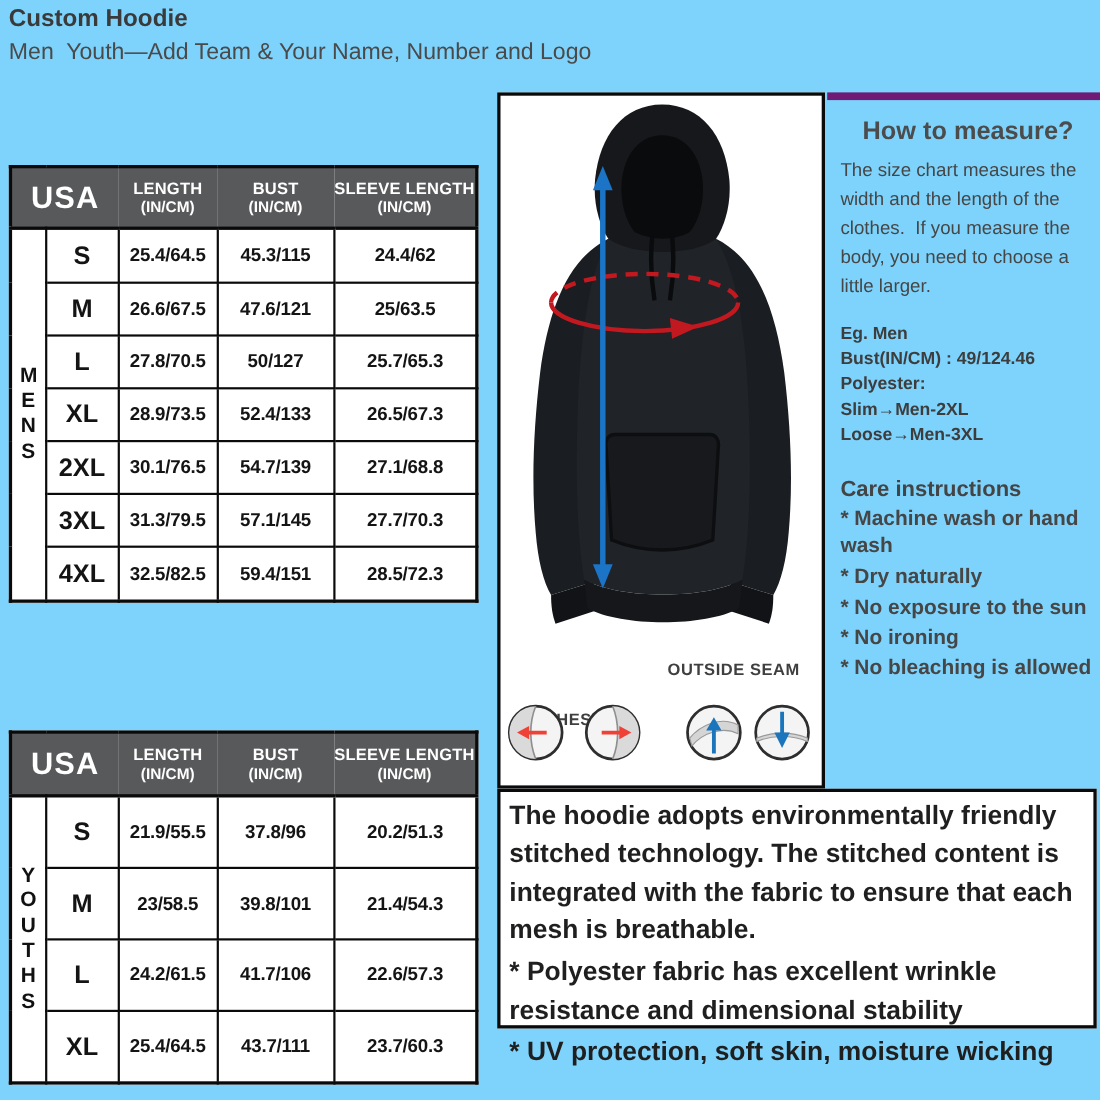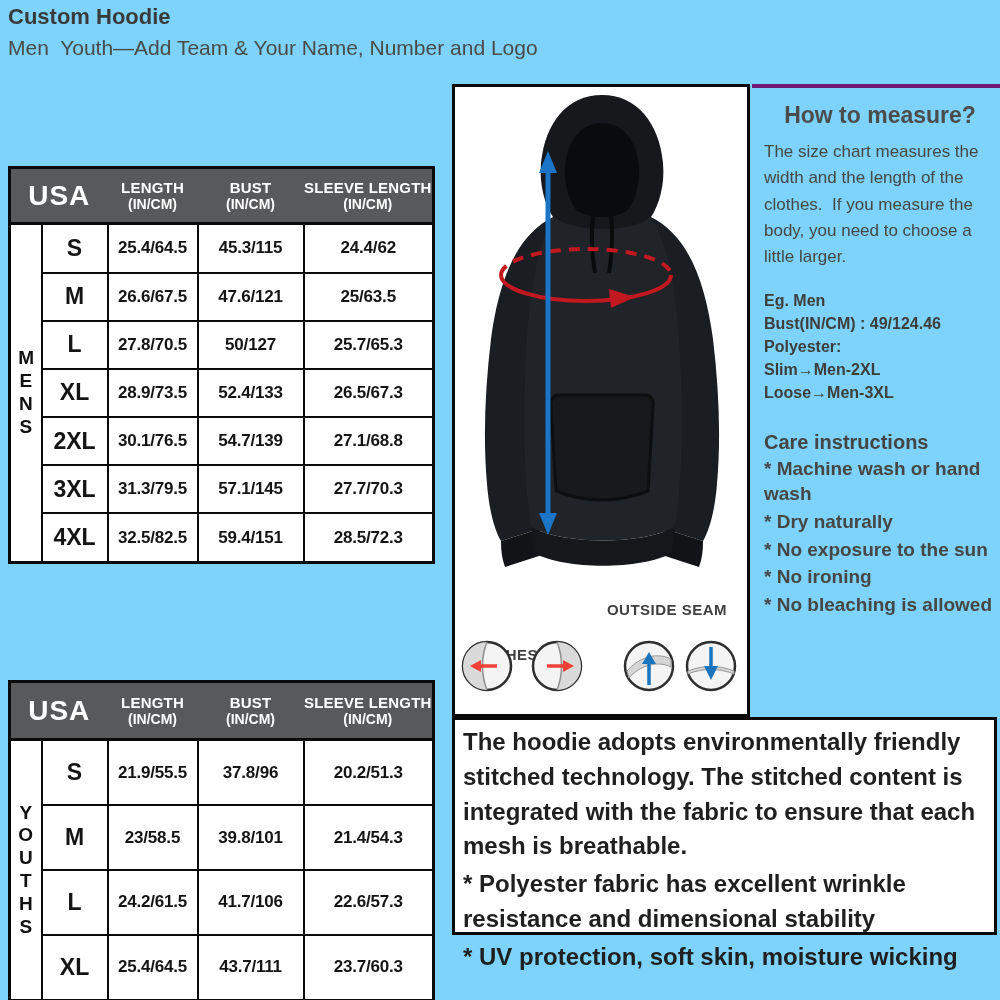--- a/index.html
+++ b/index.html
@@ -6,21 +6,21 @@
   .page{position:relative;width:1000px;height:1000px;background:#7dd3fc;overflow:hidden;
         font-family:"Liberation Sans",sans-serif;color:#222;}
   .prewrap{white-space:pre-wrap;}
 
   
   .title{position:absolute;left:8px;top:4px;font-size:22px;font-weight:bold;color:#3a3a3a;}
   .subtitle{position:absolute;left:8px;top:36px;font-size:21px;font-weight:500;color:#4a4a4a;}
 
   
   table.size-table{position:absolute;border-collapse:collapse;table-layout:fixed;
-                   background:#fff;border:3px solid #0a0a0a;margin-top:16px;}
+                   background:#fff;border:3px solid #0a0a0a;}
   table.size-table td{border:2px solid #0a0a0a;text-align:center;vertical-align:middle;
                       font-weight:bold;color:#141414;padding:0;}
   table.size-table thead th{background:#58595b;color:#fff;border:0;border-bottom:3px solid #0a0a0a;
                             font-weight:bold;text-align:center;vertical-align:middle;padding:0;}
   th .h1{display:block;font-size:15px;letter-spacing:.2px;}
   th .h2{display:block;font-size:14px;}
   th.usa{font-size:28px;letter-spacing:1px;}
   td.size{font-size:23px;}
   td.val{font-size:17px;letter-spacing:-0.2px;}
   td.vlabel{background:#fff;}
@@ -37,21 +37,21 @@
   .measure-box svg.hoodie{position:absolute;left:0;top:2px;}
   .diagram-label{position:absolute;top:514px;font-size:15px;font-weight:bold;color:#3f3f3f;
                  letter-spacing:.5px;}
   .diagram-label.chest{left:0;width:132px;text-align:center;margin-top:45px;}
   .diagram-label.seam{left:132px;width:160px;text-align:center;}
   .measure-icon{position:absolute;top:552px;}
   #icon-c1{left:5px;} #icon-c2{left:75px;} #icon-c3{left:167px;} #icon-c4{left:229px;}
 
   
   .howto-panel{position:absolute;left:752px;top:84px;width:248px;height:590px;
-               border-top:4px solid #701a75;box-sizing:border-box;padding:10px 4px 0 12px;}
+               border-top:7px solid #701a75;box-sizing:border-box;padding:10px 4px 0 12px;}
   .howto-heading{margin:4px 0 10px 0;text-align:center;font-size:23px;font-weight:bold;color:#4c4c4c;}
   .howto-body{margin:0 0 18px 0;font-size:17px;font-weight:normal;color:#464646;line-height:1.55;}
   .eg-line{font-size:16px;font-weight:bold;color:#3d3d3d;line-height:1.45;}
   .care-heading{margin:26px 0 2px 0;font-size:20px;font-weight:bold;color:#444;}
   .care-line{font-size:19px;font-weight:bold;color:#464646;line-height:1.35;margin:2px 0;}
 
   
   .features-box{position:absolute;left:452px;top:717px;width:545px;height:218px;
                 border:3px solid #0a0a0a;box-sizing:border-box;padding:5px 8px;background:#fff;}
   .features-box p{margin:0 0 3px 0;font-size:24px;font-weight:bold;color:#1f1f1f;line-height:1.45;}

